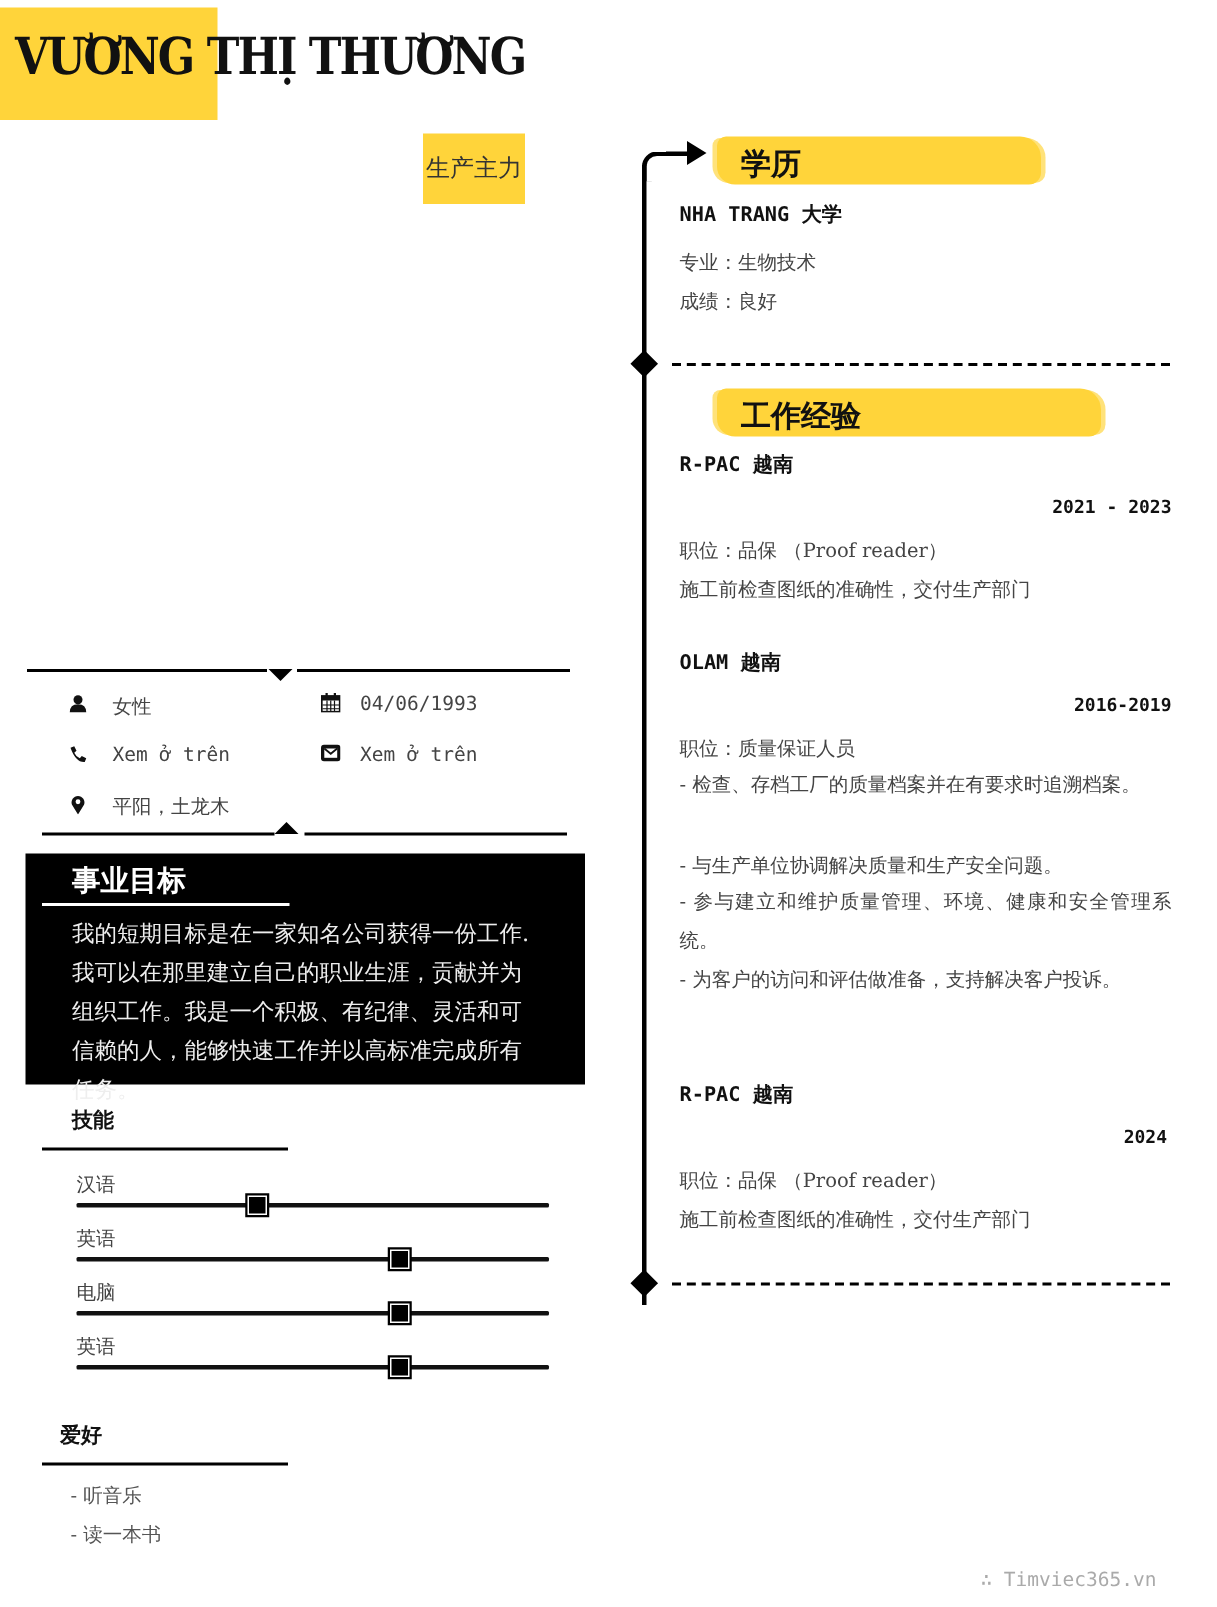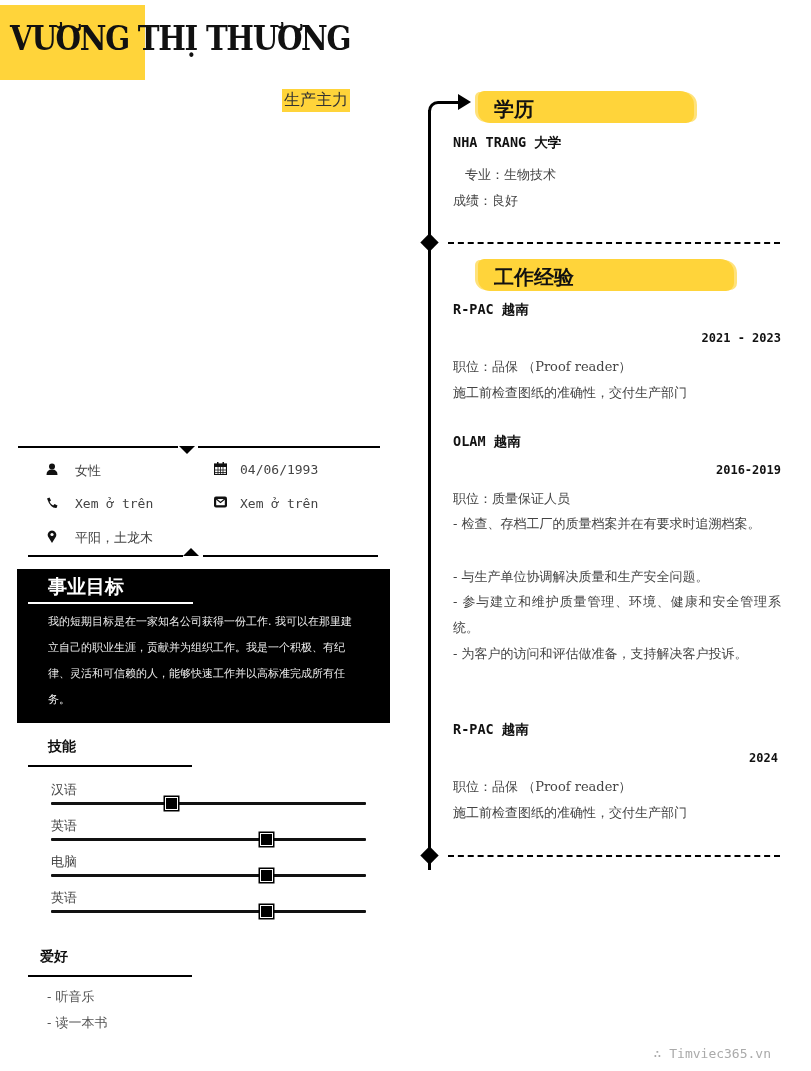--- a/index.html
+++ b/index.html
@@ -4,21 +4,21 @@
 <style>
   html, body { margin: 0; padding: 0; background: #ffffff; }
   body { width: 811px; height: 1071px; position: relative; overflow: hidden;
          font-family: "DejaVu Serif", "Liberation Serif", serif; color: #222; }
   .abs { position: absolute; }
 
   
   .name-highlight { left: 0; top: 5px; width: 145px; height: 75px; background: #ffd43a; }
   .name { left: 10px; top: 18px; font-family: "DejaVu Serif", serif; font-weight: bold;
           font-size: 34px; letter-spacing: -1.5px; color: #111; white-space: nowrap; transform: scaleX(0.86); transform-origin: left top; }
-  .position { left: 282px; top: 89px; background: #ffd43a; font-size: 16px; padding: 1px 2px; color: #333;
+  .position { left: 282px; top: 89px; background: #ffd43a; font-size: 16px; padding: 13px 2px; color: #333;
               font-family: "DejaVu Sans", sans-serif; }
 
   
   .tl-line { left: 428px; top: 110px; width: 3px; height: 760px; background: #000; }
   .tl-curve { left: 428px; top: 101px; width: 18px; height: 20px; border-left: 3px solid #000; border-top: 3px solid #000;
               border-top-left-radius: 10px; box-sizing: border-box; }
   .tl-hline { left: 444px; top: 101px; width: 16px; height: 3px; background: #000; }
   .tl-arrow { left: 458px; top: 94px; width: 0; height: 0; border-top: 8px solid transparent; border-bottom: 8px solid transparent;
               border-left: 13px solid #000; }
   .diamond { width: 13px; height: 13px; background: #000; transform: rotate(45deg); }
@@ -37,21 +37,21 @@
   
   .rule { height: 2px; background: #000; }
   .tri-down { width: 0; height: 0; border-left: 8px solid transparent; border-right: 8px solid transparent; border-top: 8px solid #000; }
   .tri-up { width: 0; height: 0; border-left: 8px solid transparent; border-right: 8px solid transparent; border-bottom: 8px solid #000; }
   .info-icon { width: 14px; height: 14px; display: flex; align-items: center; justify-content: center; font-size: 12px; color: #111; }
   .info-txt { font-size: 13px; color: #444; white-space: nowrap; font-family: "DejaVu Sans Mono", monospace; }
 
   .objective { left: 17px; top: 569px; width: 373px; height: 154px; background: #000; }
   .obj-title { left: 48px; top: 574px; color: #fff; font-size: 19px; font-weight: bold; font-family: "DejaVu Sans", sans-serif; }
   .obj-rule { left: 28px; top: 602px; width: 165px; height: 2px; background: #fff; }
-  .obj-text { left: 48px; top: 609px; width: 314px; color: #eee; font-size: 11px; line-height: 26px; }
+  .obj-text { left: 48px; top: 609px; width: 314px; color: #eee; font-size: 15px; line-height: 26px; }
 
   .lsec-title { font-family: "DejaVu Sans", sans-serif; font-size: 14px; font-weight: bold; color: #111; }
   .lsec-rule { height: 2px; background: #000; }
   .skill-label { font-size: 13px; color: #444; }
   .skill-track { height: 3px; background: #111; border-radius: 1px; }
   .skill-knob { width: 9px; height: 9px; background: #000; border: 1px solid #000; outline: 1.5px solid #fff; box-shadow: 0 0 0 2.5px #000; }
 
   .hobby { font-size: 13px; color: #555; }
   .watermark { right: 40px; top: 1046px; font-family: "DejaVu Sans Mono", monospace; font-size: 13px; color: #aaa; }
 </style>
@@ -63,21 +63,21 @@
 <div class="abs position">生产主力</div>
 
 <div class="abs tl-line"></div>
 <div class="abs tl-curve"></div>
 <div class="abs tl-hline"></div>
 <div class="abs tl-arrow"></div>
 
 <div class="abs brush" style="left:478px; top:91px; width:216px;"></div>
 <div class="abs sec-title-r" style="left:494px; top:96px;">学历</div>
 <div class="abs bold mono" style="left:453px; top:134px;">NHA TRANG 大学</div>
-<div class="abs txt" style="left:453px; top:166px;margin-left:12px;">专业：生物技术</div>
+<div class="abs txt" style="left:453px; top:166px;">专业：生物技术</div>
 <div class="abs txt" style="left:453px; top:192px;">成绩：良好</div>
 
 <div class="abs diamond" style="left:423px; top:236px;"></div>
 <div class="abs dash" style="left:448px; top:242px; width:332px;"></div>
 
 <div class="abs brush" style="left:478px; top:259px; width:256px;"></div>
 <div class="abs sec-title-r" style="left:494px; top:264px;">工作经验</div>
 
 <div class="abs bold mono" style="left:453px; top:301px;">R-PAC 越南</div>
 <div class="abs date mono" style="right:30px; top:331px;">2021 - 2023</div>

